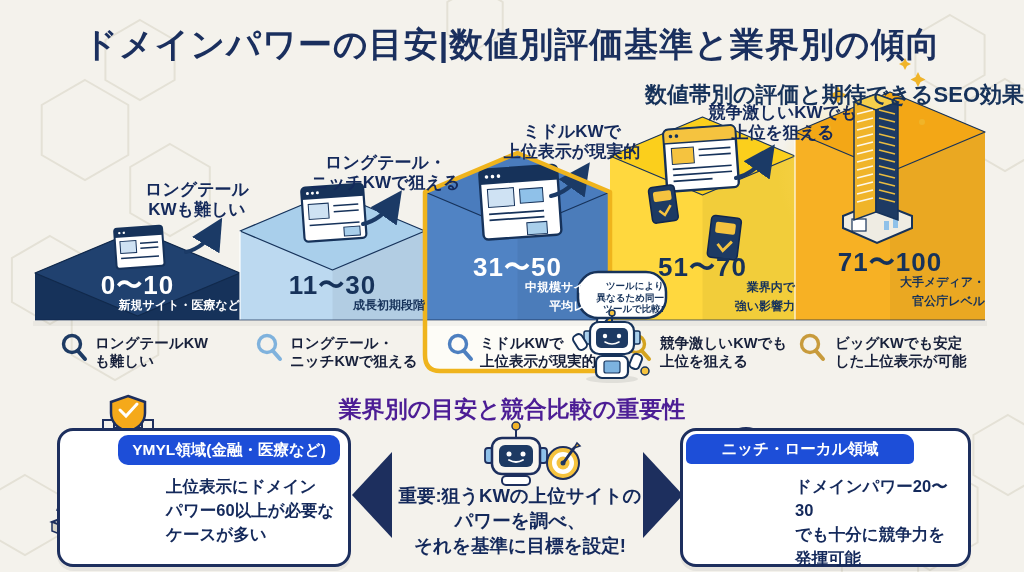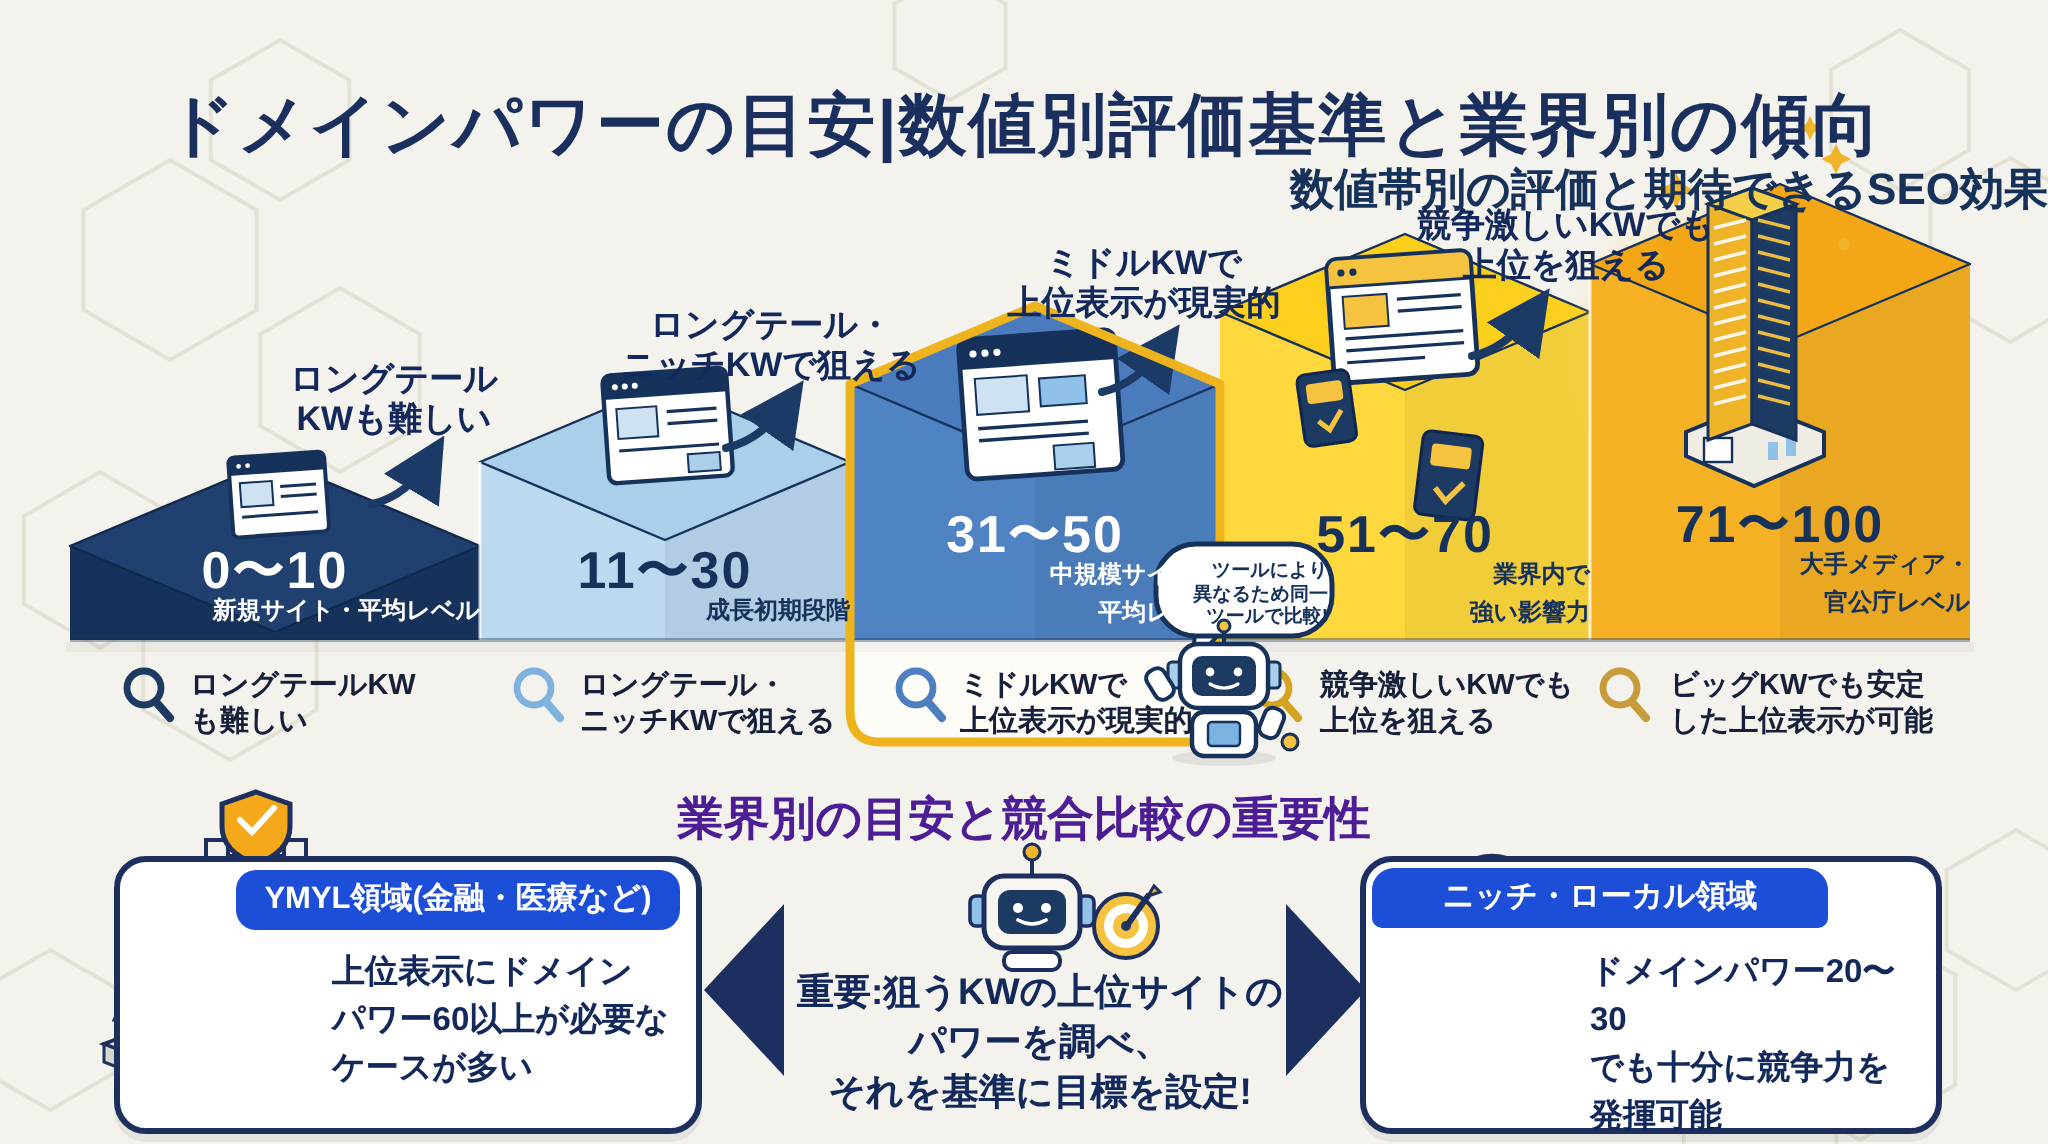--- a/index.html
+++ b/index.html
@@ -2,21 +2,21 @@
 <html><head>
 <meta charset="utf-8">
 <style>
   html,body{margin:0;padding:0;background:#888;}
   .canvas{
     position:relative;width:1024px;height:572px;overflow:hidden;
     background:#f4f2ec;font-family:"Liberation Sans","DejaVu Sans",sans-serif;
   }
   .abs{position:absolute;}
   .pre{white-space:pre-line;}
-  .title{top:40px;left:0;width:1024px;text-align:center;font-size:34px;font-weight:800;color:#1a2f5e;letter-spacing:1px;}
+  .title{top:22px;left:0;width:1024px;text-align:center;font-size:34px;font-weight:800;color:#1a2f5e;letter-spacing:1px;}
   .subtitle{top:80px;left:0;width:1024px;text-align:right;font-size:22px;font-weight:800;color:#16325a;}
   .callout{font-size:17px;font-weight:800;color:#14295b;text-align:center;line-height:20px;}
   .range{font-size:26px;font-weight:800;text-align:center;letter-spacing:1px;}
   .stepname{font-size:12px;font-weight:800;text-align:right;line-height:19px;}
   .white{color:#ffffff;} .navy{color:#16325a;}
   .note{font-size:14.5px;font-weight:800;color:#17203a;line-height:18px;}
   .bubble-text{font-size:9.5px;font-weight:800;color:#16325a;text-align:right;line-height:11.5px;}
   .sec2-title{top:394px;left:0;width:1024px;text-align:center;font-size:23px;font-weight:800;color:#4c1d95;}
   .infobox{background:#ffffff;border:3px solid #1d2f5e;border-radius:16px;box-shadow:0 4px 0 rgba(0,0,0,0.06);}
   .box-header{position:absolute;background:#1d4ed8;color:#ffffff;font-size:15.5px;font-weight:800;text-align:center;line-height:30px;height:30px;border-radius:10px;}
@@ -332,21 +332,21 @@
   <div class="abs callout pre" style="left:127px;top:180px;width:140px;">ロングテール
 KWも難しい</div>
   <div class="abs callout pre" style="left:303px;top:153px;width:165px;">ロングテール・
 ニッチKWで狙える</div>
   <div class="abs callout pre" style="left:487px;top:122px;width:170px;">ミドルKWで
 上位表示が現実的</div>
   <div class="abs callout pre" style="left:688px;top:103px;width:190px;">競争激しいKWでも
 上位を狙える</div>
 
   <div class="abs range white" style="left:35px;top:268px;width:205px;">0〜10</div>
-  <div class="abs stepname white pre" style="left:35px;top:296px;width:205px;">新規サイト・平均レベル</div>
+  <div class="abs stepname white pre" style="left:35px;top:296px;width:205px;">新規サイト・医療など</div>
   <div class="abs range navy" style="left:240px;top:268px;width:185px;">11〜30</div>
   <div class="abs stepname navy pre" style="left:240px;top:296px;width:185px;">成長初期段階</div>
   <div class="abs range white" style="left:425px;top:250px;width:185px;">31〜50</div>
   <div class="abs stepname white pre" style="left:425px;top:278px;width:185px;">中規模サイトの
 平均レベル</div>
   <div class="abs range navy" style="left:610px;top:250px;width:185px;">51〜70</div>
   <div class="abs stepname navy pre" style="left:610px;top:278px;width:185px;">業界内で
 強い影響力</div>
   <div class="abs range navy" style="left:795px;top:245px;width:190px;">71〜100</div>
   <div class="abs stepname navy pre" style="left:795px;top:273px;width:190px;">大手メディア・

